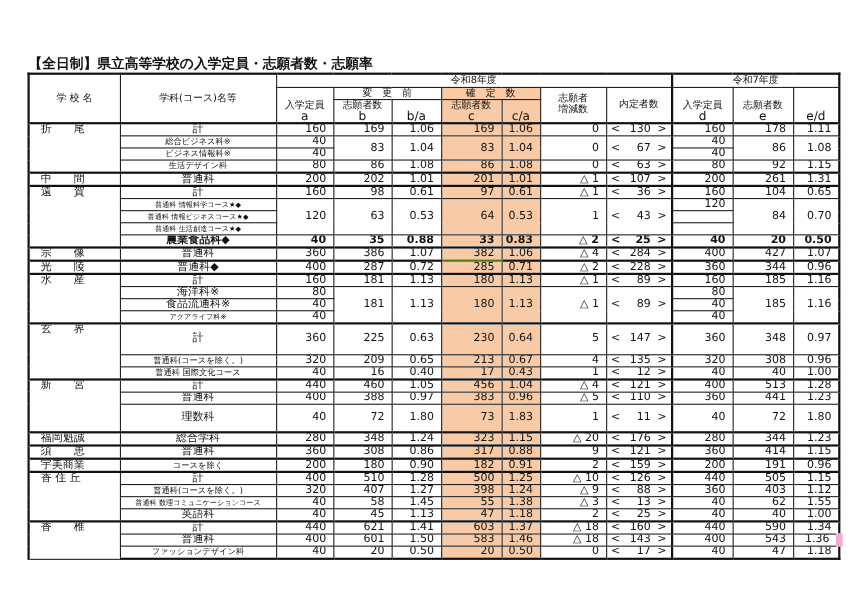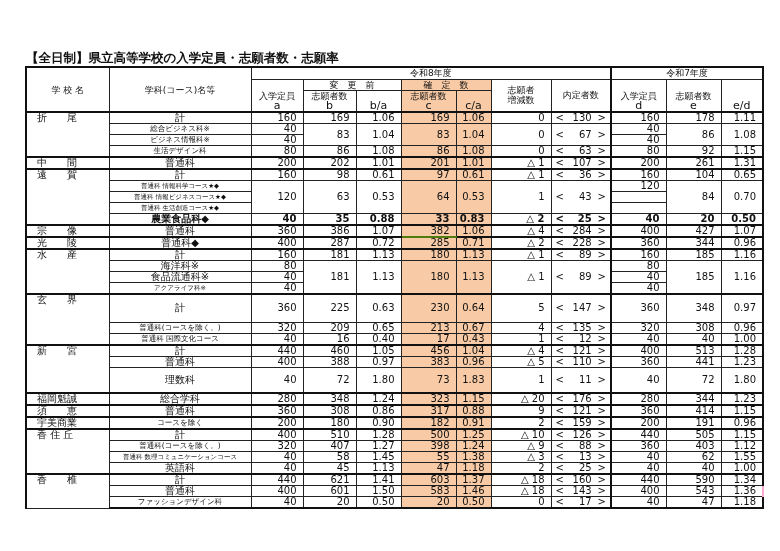--- a/index.html
+++ b/index.html
@@ -605,21 +605,21 @@
         <td class="num" style="">△ 18</td>
         <td class="naitei" style="border-right:2px solid #111;">
           <div class="wrap">
             <span>&lt;</span>
             <span class="v">143</span>
             <span>&gt;</span>
           </div>
         </td>
         <td class="num" style="">400</td>
         <td class="num" style="">543</td>
-        <td class="num" style="border-right:2px solid #f9a8d4;margin-top:39px;">1.36</td>
+        <td class="num" style="border-right:6px solid #f9a8d4;margin-top:39px;">1.36</td>
       </tr>
       <tr style="height: 11px;">
         <td class="ctr small" style="border-bottom: 2px solid rgb(17, 17, 17);">ファッションデザイン科</td>
         <td class="num" style="border-bottom: 2px solid rgb(17, 17, 17);">40</td>
         <td class="num" style="border-bottom: 2px solid rgb(17, 17, 17);">20</td>
         <td class="num" style="border-bottom: 2px solid rgb(17, 17, 17);">0.50</td>
         <td class="num orange" style="border-bottom: 2px solid rgb(17, 17, 17);">20</td>
         <td class="num orange" style="border-bottom: 2px solid rgb(17, 17, 17);">0.50</td>
         <td class="num" style="border-bottom: 2px solid rgb(17, 17, 17);">0</td>
         <td class="naitei" style="border-right: 2px solid rgb(17, 17, 17); border-bottom: 2px solid rgb(17, 17, 17);">

